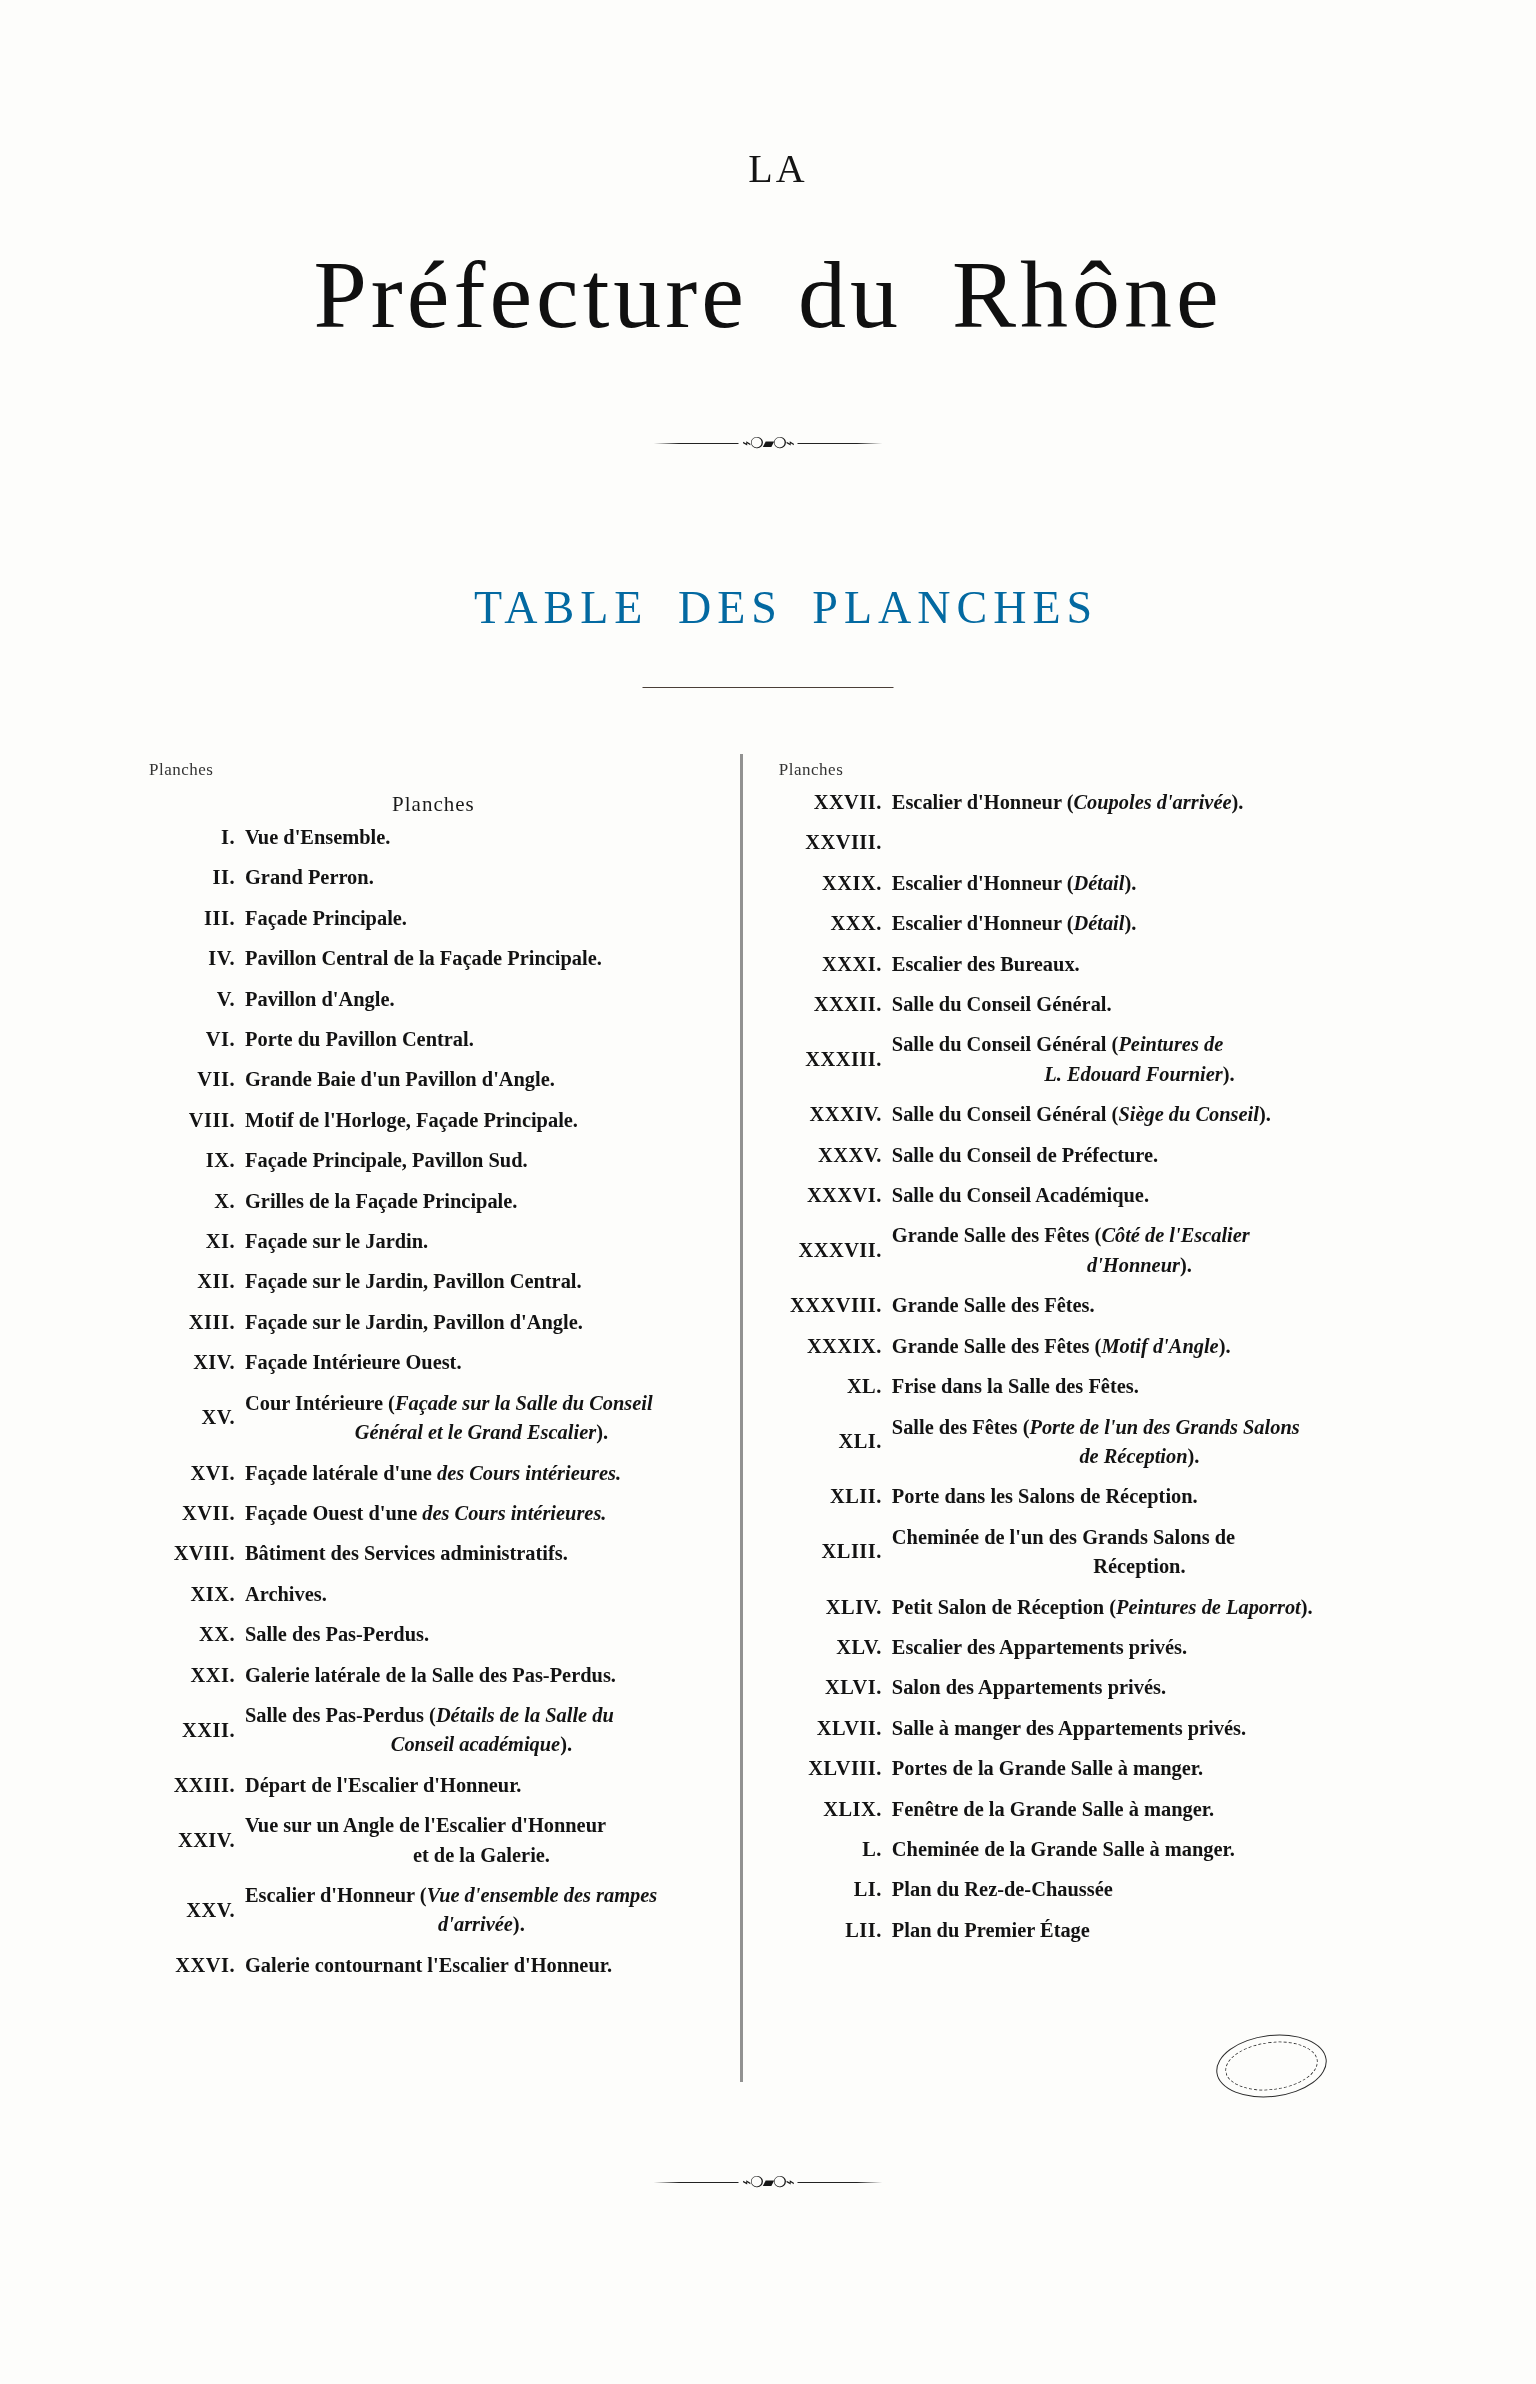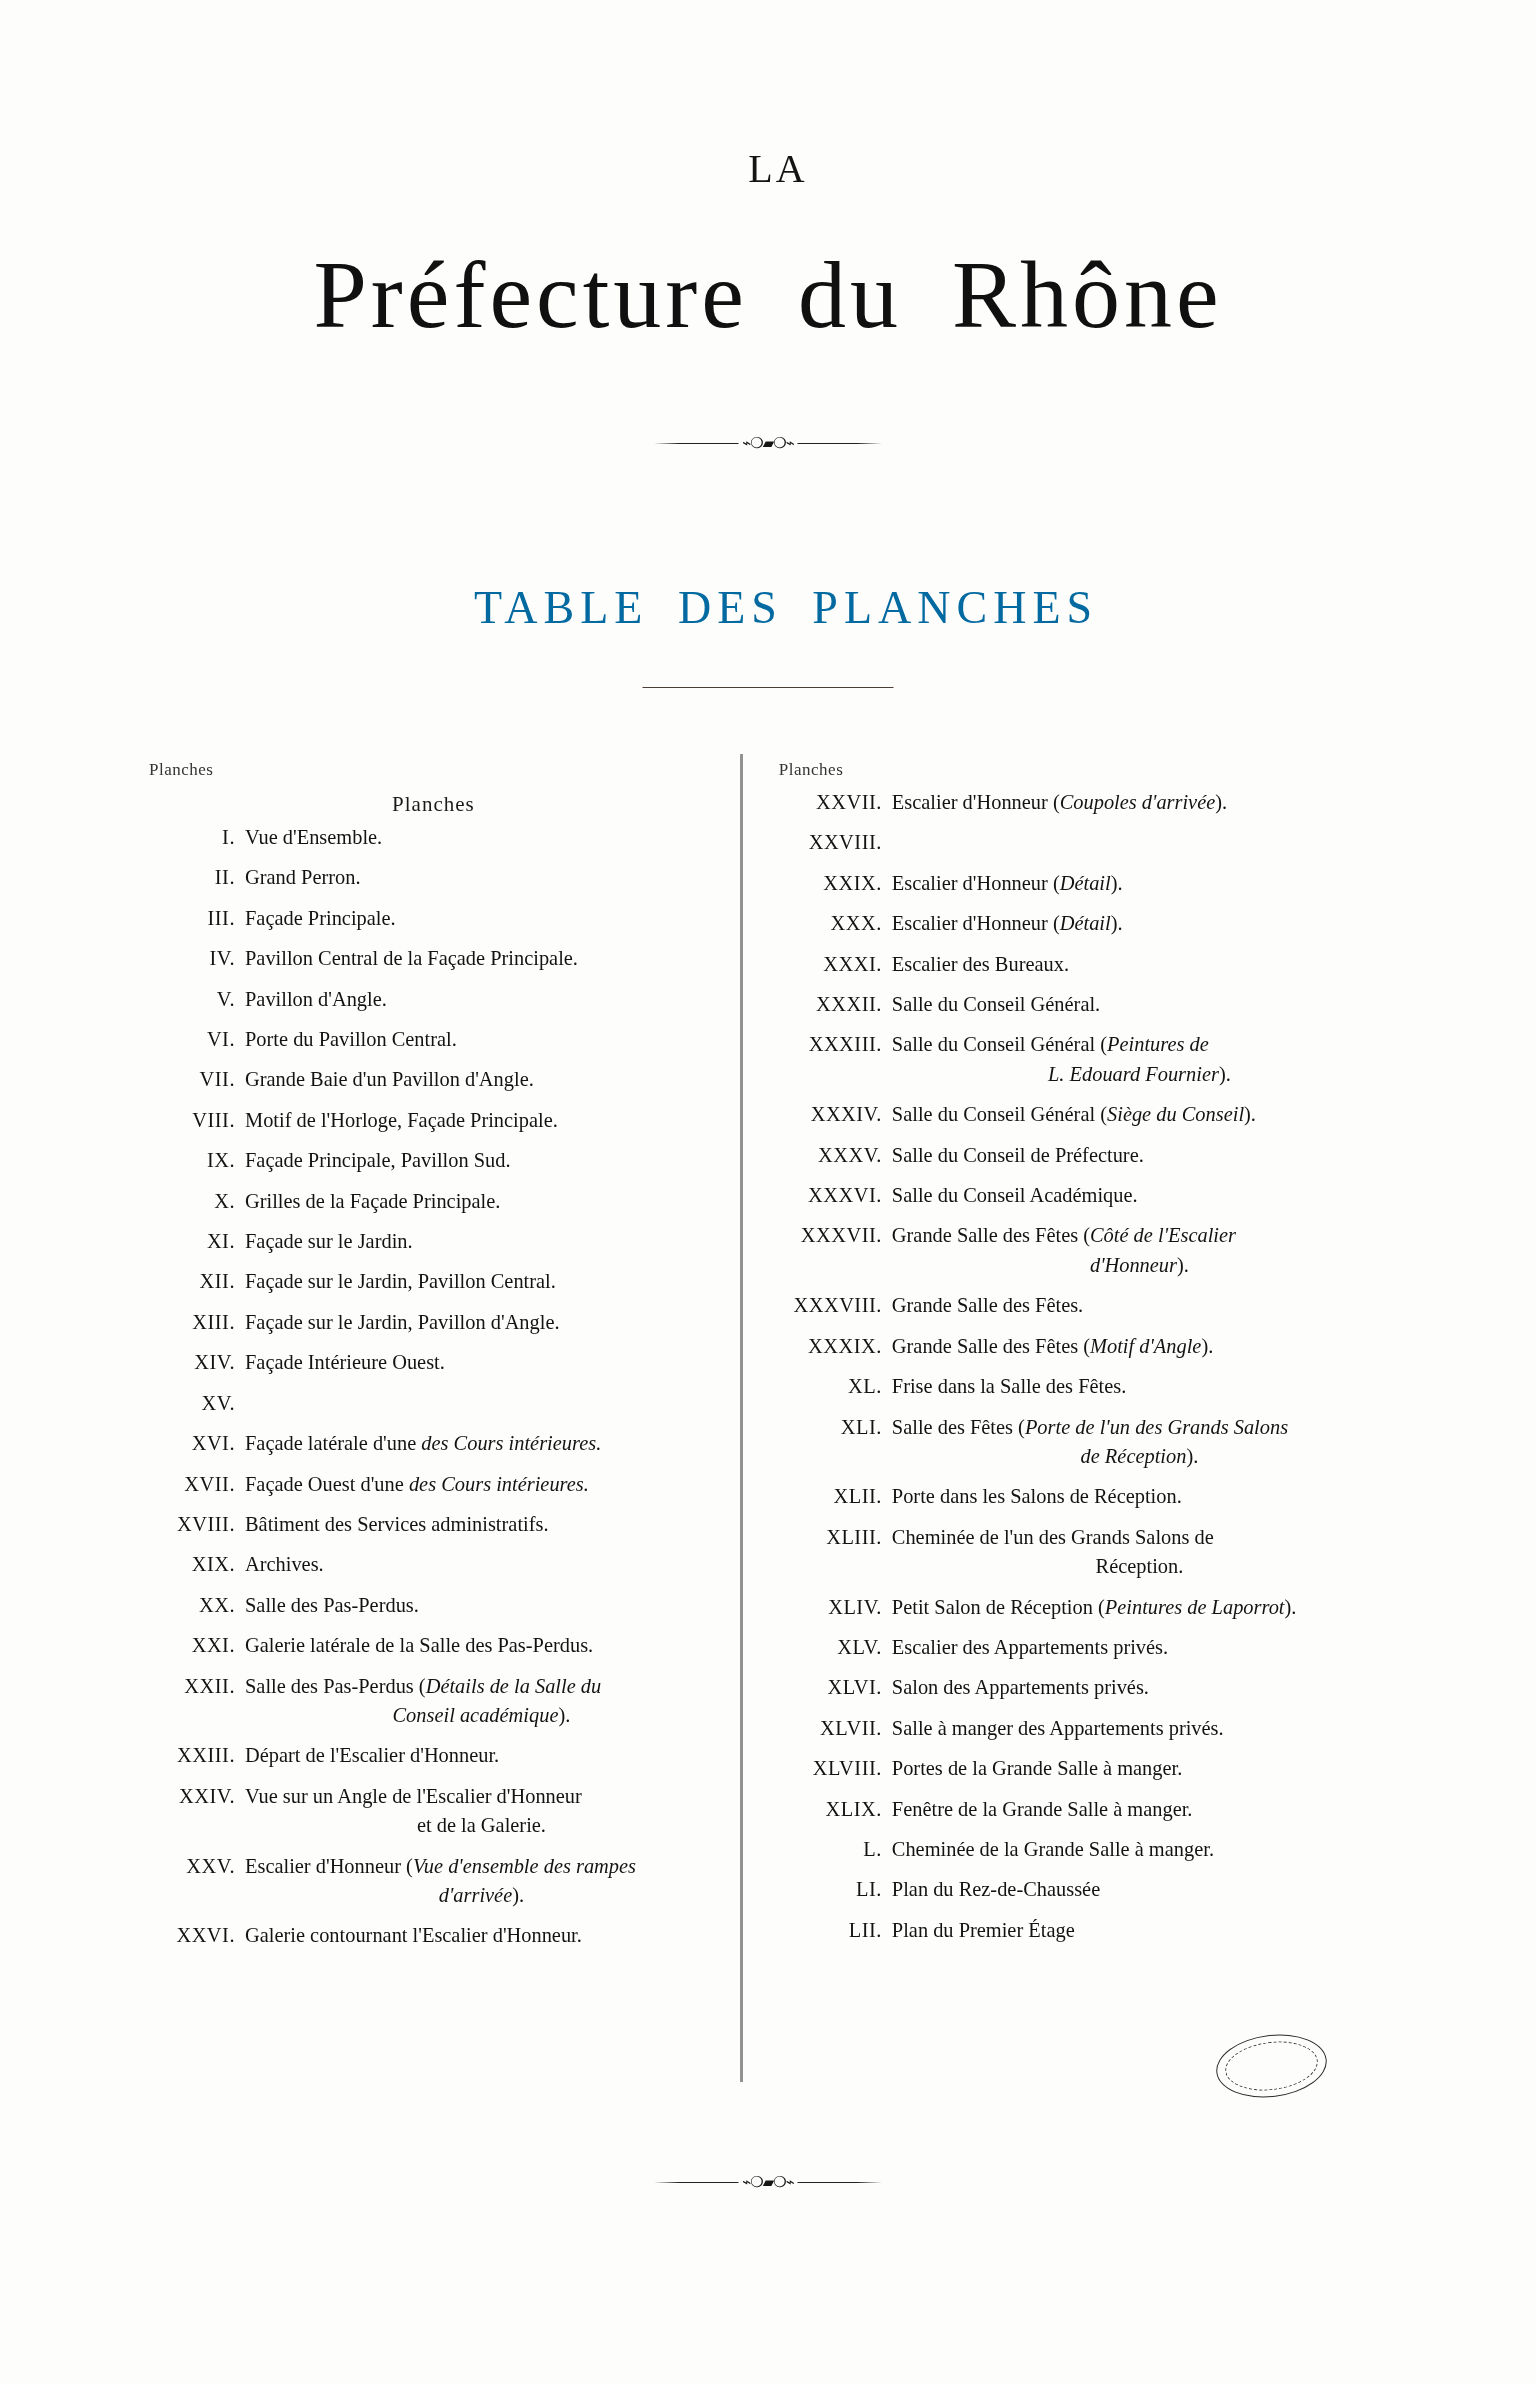--- a/index.html
+++ b/index.html
@@ -142,25 +142,26 @@
     color: #1a1a1a;
   }
 
   ul.plates {
     list-style: none;
     margin: 0;
     padding: 0;
   }
   ul.plates li {
     display: flex;
-    align-items: flex-start;
+    align-items: center;
     font-size: 20.4px;
     line-height: 1.0;
     margin-bottom: 20px;
     color: #131313;
+    font-weight: bold;
   }
   .num {
     flex: 0 0 auto;
     width: 86px;
     text-align: right;
     padding-right: 10px;
     letter-spacing: 0.5px;
     white-space: nowrap;
   }
   .col-right .num { width: 103px; }
@@ -304,20 +305,24 @@
             </span>
           </li>
           <li>
             <span class="num">XIV.</span>
             <span class="label">
               <span class="wrap">Façade Intérieure Ouest.</span>
             </span>
           </li>
           <li>
             <span class="num">XV.</span>
+            <span class="label">
+              <span class="wrap">Cour Intérieure (<span class="it">Façade sur la Salle du Conseil</span></span>
+              <span class="cont"><span class="it">Général et le Grand Escalier</span>).</span>
+            </span>
           </li>
           <li>
             <span class="num">XVI.</span>
             <span class="label">
               <span class="wrap">Façade latérale d'une <span class="it">des Cours intérieures.</span></span>
             </span>
           </li>
           <li>
             <span class="num">XVII.</span>
             <span class="label">

